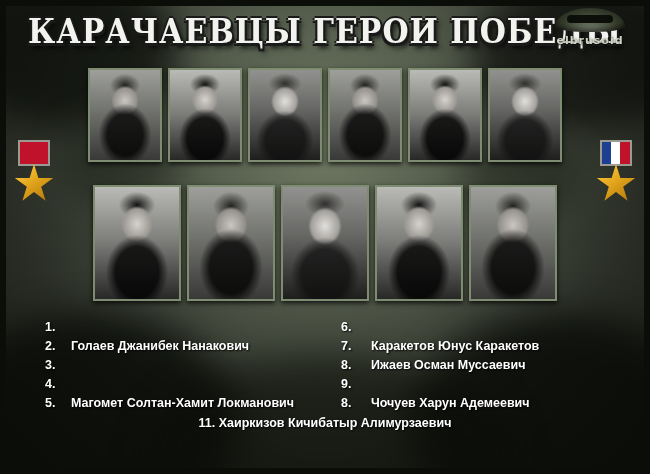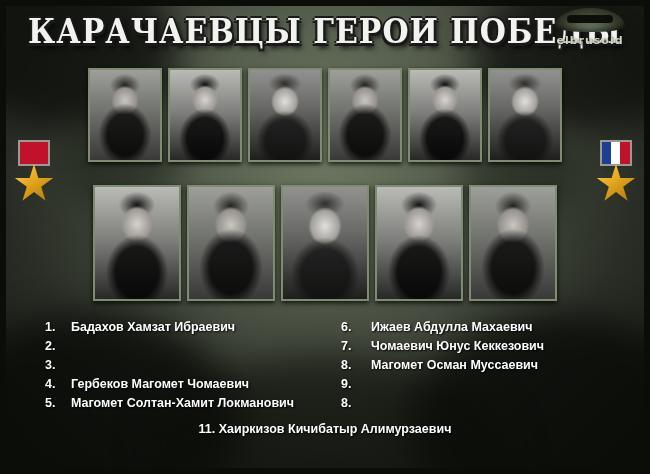--- a/index.html
+++ b/index.html
@@ -209,21 +209,21 @@
   .name-num {
     display: inline-block;
     width: 26px;
     text-align: left;
     padding-left: 4px;
   }
   .name-col.right .name-num { width: 30px; }
   .name-text { flex: 1; }
 
   #lastLine {
-    margin-top: 9px;
+    margin-top: 3px;
     text-align: center;
     color: #ffffff;
     font-family: "Liberation Sans", sans-serif;
     font-weight: bold;
     font-size: 12.5px;
     text-shadow: 1px 1px 2px rgba(0,0,0,.95);
     white-space: nowrap;
   }
 </style>
 </head>
@@ -294,56 +294,55 @@
     <div class="photo">
         <div class="pimg"></div>
       </div>
   </div>
 
   <div id="names">
     <div class="name-cols">
       <div class="name-col left">
         <div class="name-item">
           <span class="name-num">1.</span>
-          <span class="name-text">Бадахов Хамзат Ибраевич</span>
         </div>
         <div class="name-item">
           <span class="name-num">2.</span>
+          <span class="name-text">Голаев Джанибек Нанакович</span>
         </div>
         <div class="name-item">
           <span class="name-num">3.</span>
         </div>
         <div class="name-item">
           <span class="name-num">4.</span>
-          <span class="name-text">Гербеков Магомет Чомаевич</span>
         </div>
         <div class="name-item">
           <span class="name-num">5.</span>
           <span class="name-text">Магомет Солтан-Хамит Локманович</span>
         </div>
       </div>
 
       <div class="name-col right">
         <div class="name-item">
           <span class="name-num">6.</span>
-          <span class="name-text">Ижаев Абдулла Махаевич</span>
         </div>
         <div class="name-item">
           <span class="name-num">7.</span>
-          <span class="name-text">Чомаевич Юнус Кеккезович</span>
+          <span class="name-text">Каракетов Юнус Каракетов</span>
         </div>
         <div class="name-item">
           <span class="name-num">8.</span>
-          <span class="name-text">Магомет Осман Муссаевич</span>
+          <span class="name-text">Ижаев Осман Муссаевич</span>
         </div>
         <div class="name-item">
           <span class="name-num">9.</span>
         </div>
         <div class="name-item">
           <span class="name-num">8.</span>
+          <span class="name-text">Чочуев Харун Адемеевич</span>
         </div>
       </div>
     </div>
 
     <div id="lastLine">11. Хаиркизов Кичибатыр Алимурзаевич</div>
   </div>
 
   <div id="frameBorder"></div>
 </div>
 

